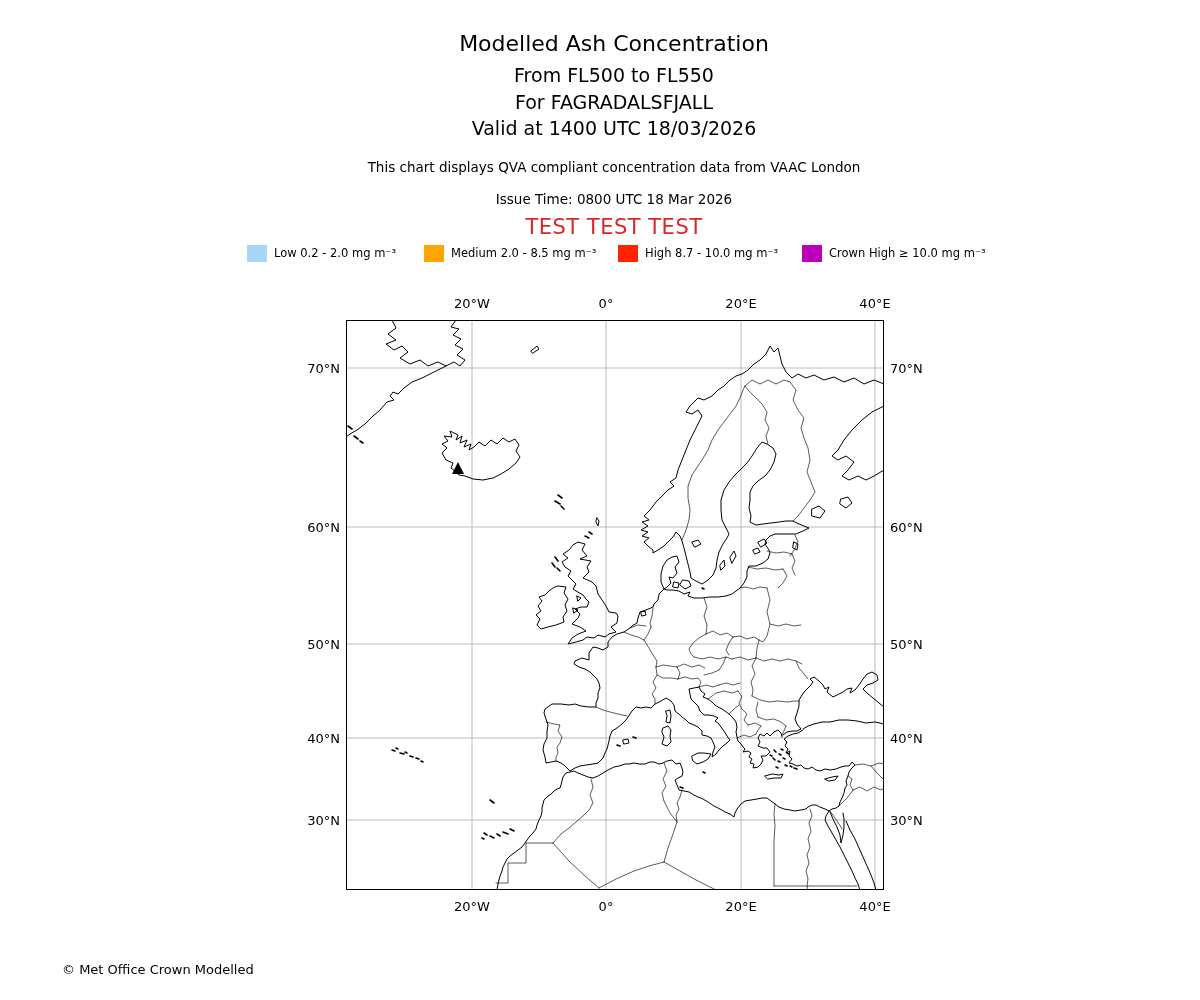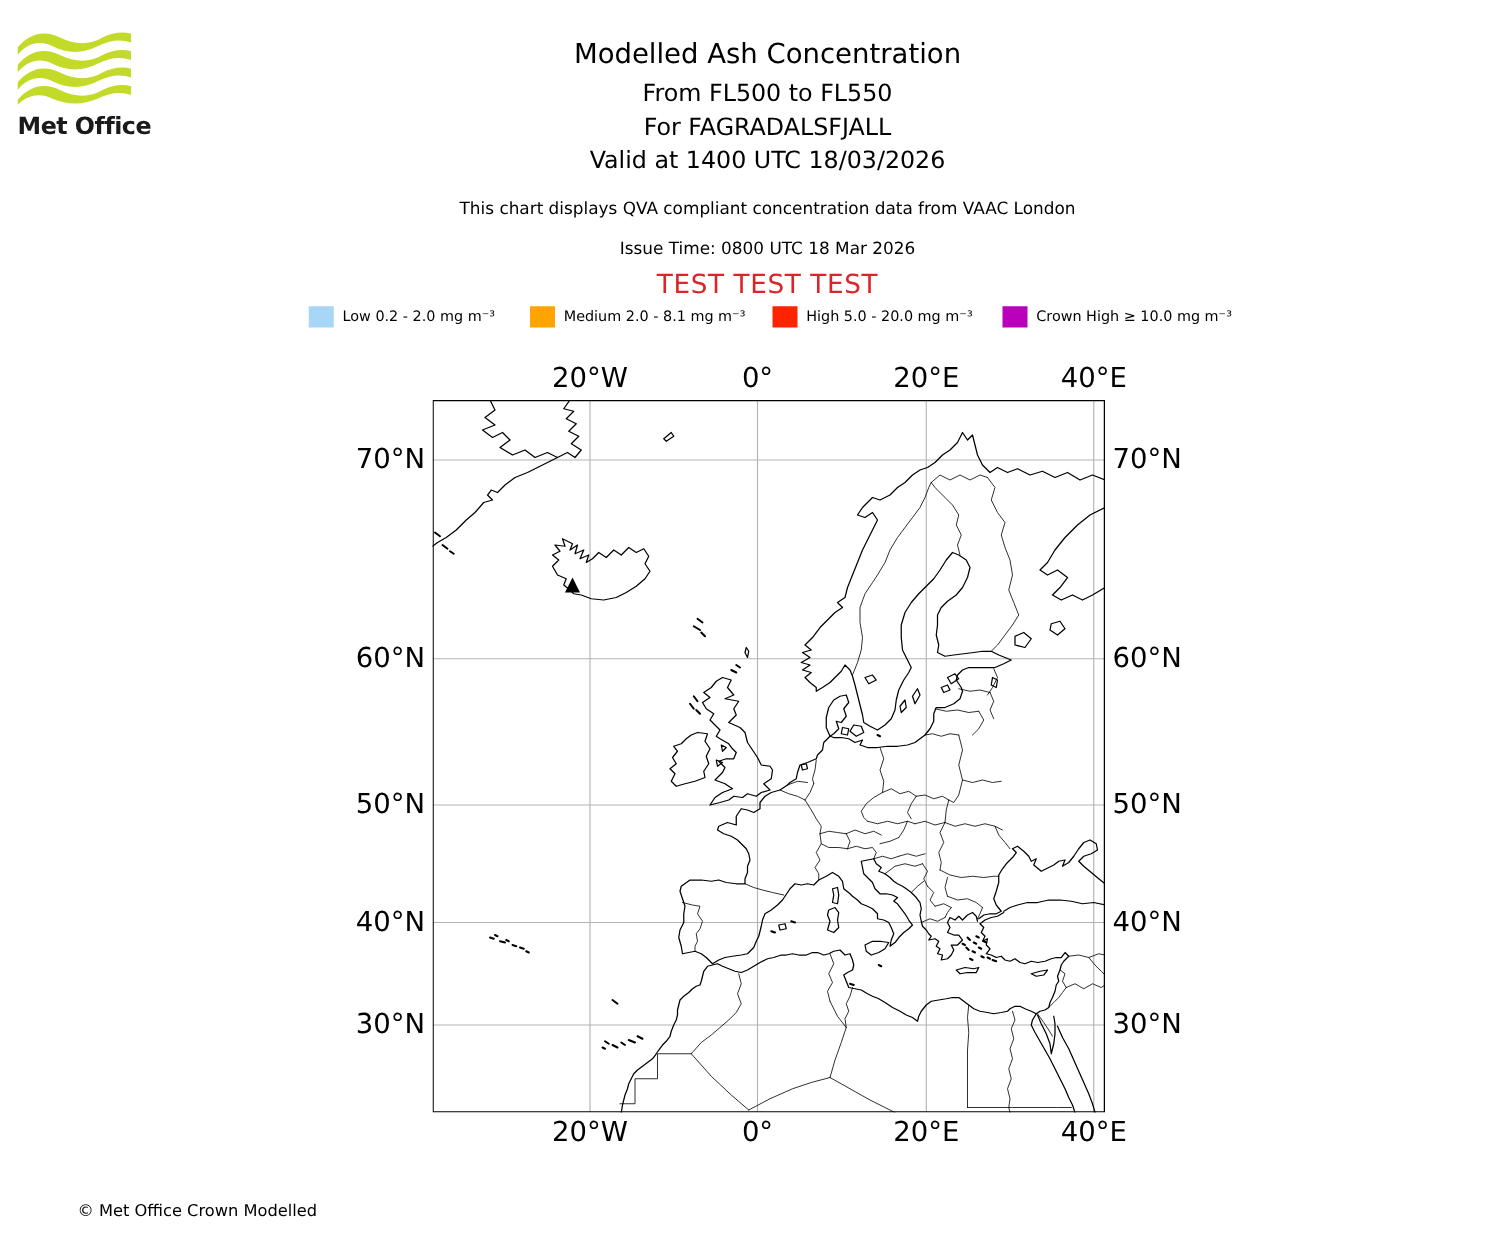--- a/index.html
+++ b/index.html
@@ -10,70 +10,59 @@
   .title-main{top:31px;font-size:22px;}
   .title-sub2{top:64px;font-size:19px;}
   .title-sub3{top:91px;font-size:19px;}
   .title-sub4{top:117px;font-size:19px;}
   .subtitle{top:159px;font-size:13.5px;}
   .issue{top:191px;font-size:13.5px;}
   .test-banner{top:215px;font-size:21px;letter-spacing:0.5px;}
   .legend-item{position:absolute;top:244px;display:flex;align-items:center;height:18px;}
   .legend-swatch{width:20px;height:17px;display:inline-block;flex:none;}
   .legend-label{margin-left:7px;font-size:11.5px;white-space:nowrap;}
-  .axis-label{position:absolute;font-size:22px;white-space:nowrap;}
+  .axis-label{position:absolute;font-size:13px;white-space:nowrap;}
   .axis-top,.axis-bottom{transform:translate(-50%,-50%);}
   .axis-left{transform:translate(-100%,-50%);}
   .axis-right{transform:translate(0,-50%);}
   .footer{left:62px;top:962px;font-size:13px;}
   .logo{left:14px;top:22px;width:120px;}
   .logo-text{font-size:19px;font-weight:bold;letter-spacing:-0.4px;color:#1a1a1a;margin-top:2px;}
   .map-svg{left:346px;top:320px;}
   .grid{stroke:#b3b3b3;stroke-width:0.9;}
   .coast{stroke:#000;stroke-width:1;fill:none;stroke-linejoin:round;stroke-linecap:round;}
   .border{stroke:#000;stroke-width:0.65;fill:none;stroke-linejoin:round;stroke-linecap:round;}
   .isle{stroke:#000;stroke-width:1.6;fill:none;stroke-linecap:round;}
   .frame{stroke:#000;stroke-width:1;fill:none;}
 </style>
 </head>
 <body>
 
 <div class="canvas">
 
-  <div class="abs logo">
-    <svg width="91" height="62" viewBox="0 0 91 62">
-      <g fill="#C4DA28" style="fill: rgb(196, 218, 40);">
-        <path d="M0,16 C10,4 22,2 34,8 C46,14 58,14 68,8 C76,4 84,3 91,5 L91,12 C82,9 74,10 64,15 C52,21 40,21 28,15 C18,10 8,12 0,22 Z"></path>
-        <path d="M0,30 C10,18 22,16 34,22 C46,28 58,28 68,22 C76,18 84,17 91,19 L91,26 C82,23 74,24 64,29 C52,35 40,35 28,29 C18,24 8,26 0,36 Z"></path>
-        <path d="M0,44 C10,32 22,30 34,36 C46,42 58,42 68,36 C76,32 84,31 91,33 L91,40 C82,37 74,38 64,43 C52,49 40,49 28,43 C18,38 8,40 0,50 Z"></path>
-        <path d="M0,58 C10,46 22,44 34,50 C46,56 58,56 68,50 C76,46 84,45 91,47 L91,54 C82,51 74,52 64,57 C52,62 40,62 28,57 C18,52 8,54 0,62 Z"></path>
-      </g>
-    </svg>
-    <div class="logo-text">Met Office</div>
-  </div>
 
   <div class="abs centered title-main">Modelled Ash Concentration</div>
   <div class="abs centered title-sub2">From FL500 to FL550</div>
   <div class="abs centered title-sub3">For FAGRADALSFJALL</div>
   <div class="abs centered title-sub4">Valid at 1400 UTC 18/03/2026</div>
   <div class="abs centered subtitle">This chart displays QVA compliant concentration data from VAAC London</div>
   <div class="abs centered issue">Issue Time: 0800 UTC 18 Mar 2026</div>
   <div class="abs centered test-banner" style="color: rgb(216, 38, 42);">TEST TEST TEST</div>
 
   <div class="legend-item" style="left:247px;">
     <span class="legend-swatch" style="background-color: rgb(168, 214, 246);"></span>
     <span class="legend-label">Low 0.2 - 2.0 mg m⁻³</span>
   </div>
   <div class="legend-item" style="left:424px;">
     <span class="legend-swatch" style="background-color: rgb(255, 164, 0);"></span>
-    <span class="legend-label">Medium 2.0 - 8.1 mg m⁻³</span>
+    <span class="legend-label">Medium 2.0 - 8.5 mg m⁻³</span>
   </div>
   <div class="legend-item" style="left:618px;">
     <span class="legend-swatch" style="background-color: rgb(255, 36, 0);"></span>
-    <span class="legend-label">High 5.0 - 20.0 mg m⁻³</span>
+    <span class="legend-label">High 8.7 - 10.0 mg m⁻³</span>
   </div>
   <div class="legend-item" style="left:802px;">
     <span class="legend-swatch" style="background-color: rgb(187, 0, 187);"></span>
     <span class="legend-label">Crown High ≥ 10.0 mg m⁻³</span>
   </div>
 
   <div class="axis-label axis-top" style="left:472px;top:303px;">20°W</div>
   <div class="axis-label axis-top" style="left:606px;top:303px;">0°</div>
   <div class="axis-label axis-top" style="left:741px;top:303px;">20°E</div>
   <div class="axis-label axis-top" style="left:875px;top:303px;">40°E</div>

